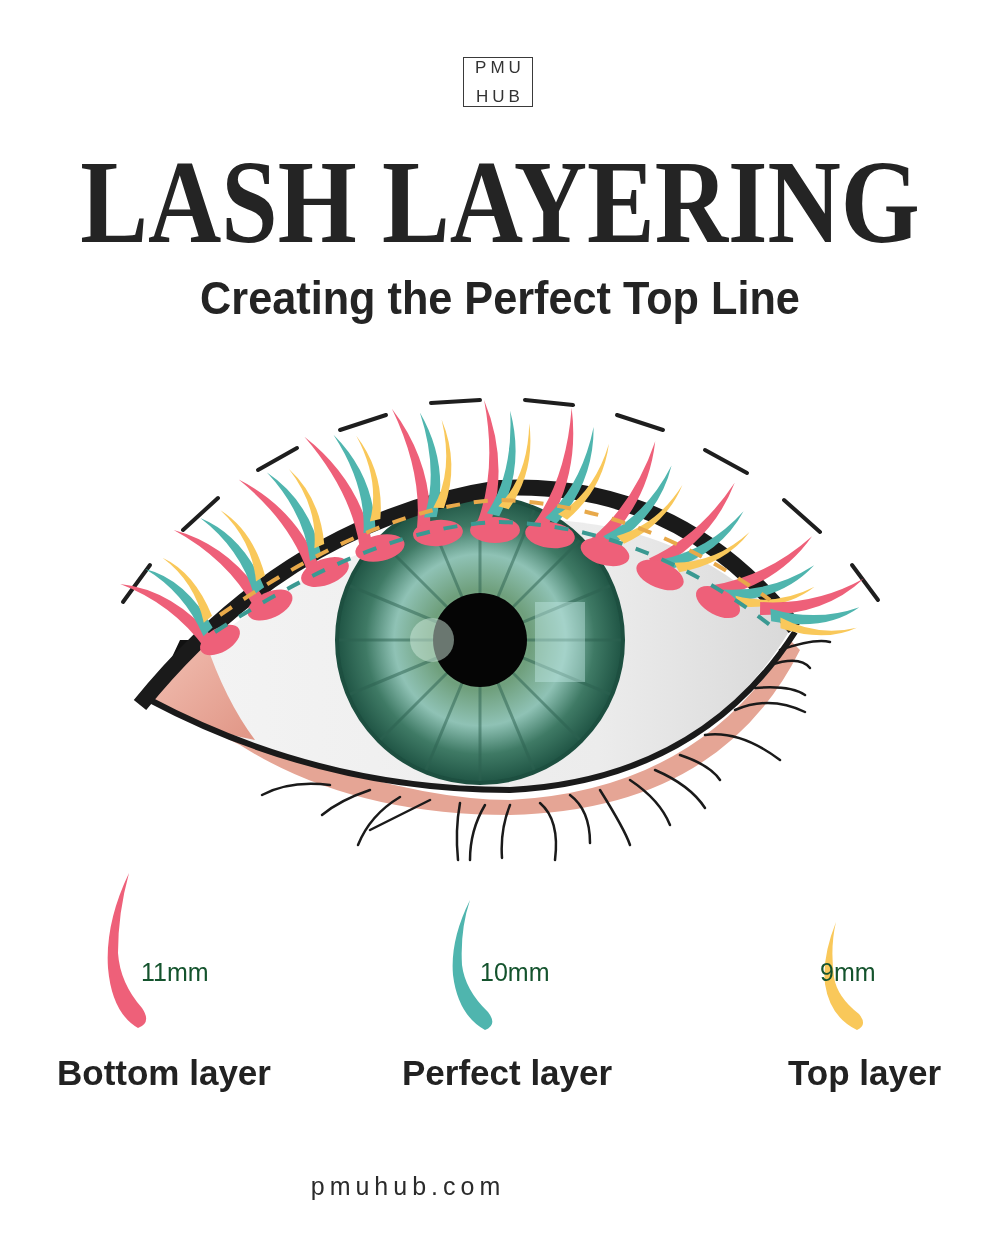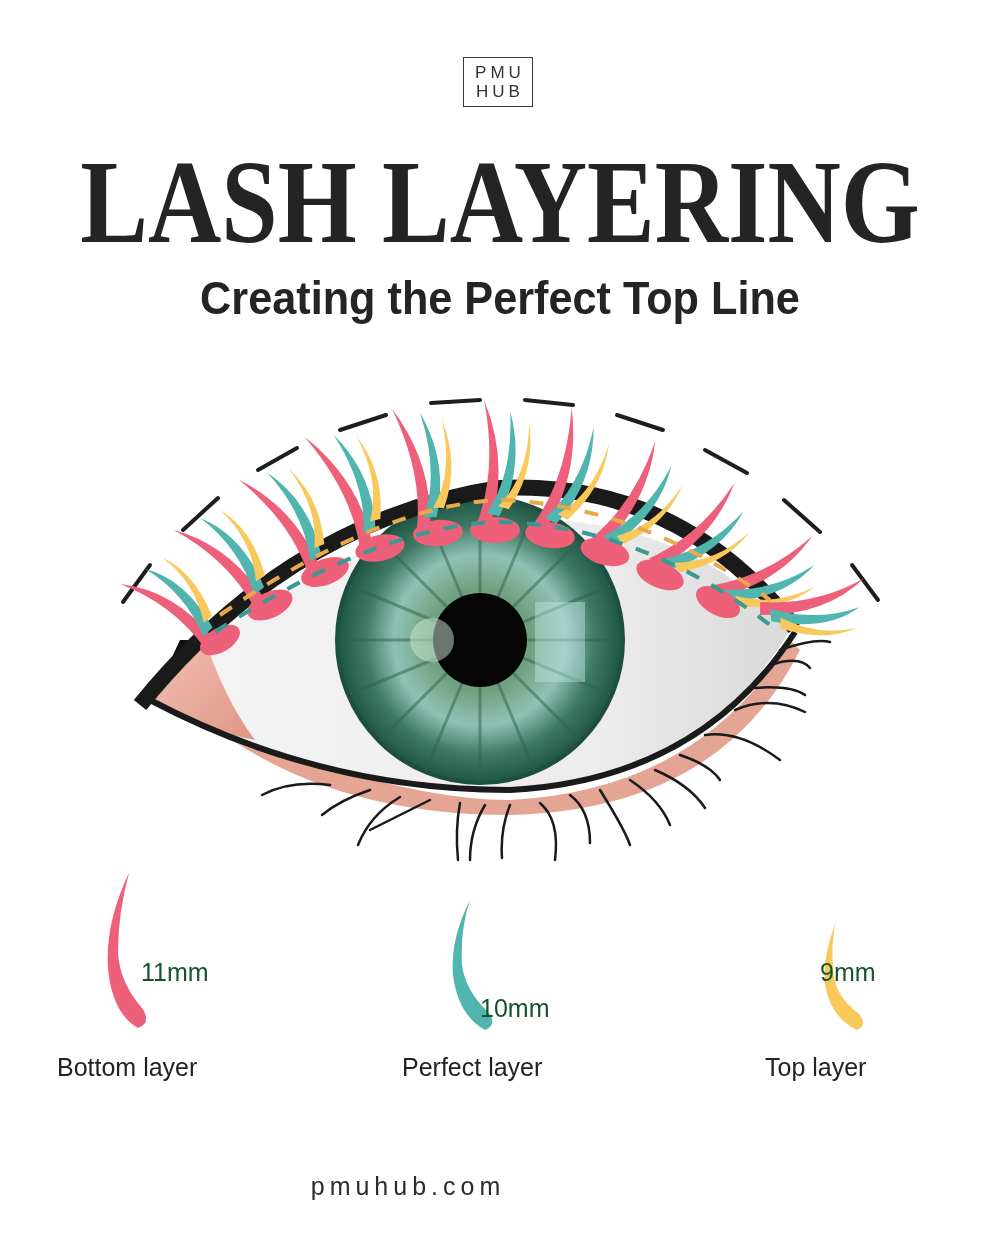--- a/index.html
+++ b/index.html
@@ -1,24 +1,24 @@
 <!DOCTYPE html>
 <html><head>
 <meta charset="utf-8">
 <style>
   html, body { margin: 0; padding: 0; background: #ffffff; }
   body { width: 1000px; height: 1250px; position: relative; overflow: hidden; font-family: "Liberation Sans", sans-serif; color: #222222; }
-  .logo { position: absolute; left: 463px; top: 57px; width: 70px; height: 50px; border: 1.5px solid #3a3a3a; box-sizing: border-box; display: flex; flex-direction: column; align-items: center; justify-content: center; }
+  .logo { position: absolute; left: 463px; top: 57px; width: 70px; height: 50px; border: 1.5px solid #3a3a3a; box-sizing: border-box; display: flex; flex-direction: column; align-items: center; justify-content: space-between; }
   .logo span { font-family: "Liberation Sans", sans-serif; font-size: 17px; letter-spacing: 4px; line-height: 19px; color: #333333; padding-left: 4px; }
   .title { position: absolute; left: 0; top: 138px; width: 1000px; text-align: center; font-family: "Liberation Serif", serif; font-weight: bold; font-size: 118px; line-height: 130px; color: #242424; letter-spacing: 0px; transform: scaleX(0.86); transform-origin: center; }
   .subtitle { position: absolute; left: 0; top: 268px; width: 1000px; text-align: center; font-family: "Liberation Sans", sans-serif; font-weight: bold; font-size: 47px; line-height: 60px; color: #242424; transform: scaleX(0.92); transform-origin: center; }
   .eye-art { position: absolute; left: 0; top: 380px; width: 1000px; height: 500px; }
   .legend-item { position: absolute; }
   .legend-size { position: absolute; font-family: "Liberation Sans", sans-serif; font-size: 25px; color: #14532d; }
-  .legend-label { position: absolute; font-family: "Liberation Sans", sans-serif; font-weight: normal; font-size: 25px; color: #222222; white-space: nowrap; }
+  .legend-label { position: absolute; font-family: "Liberation Sans", sans-serif; font-weight: bold; font-size: 35px; color: #222222; white-space: nowrap; }
   .footer { position: absolute; left: 0; top: 1172px; width: 816px; text-align: center; font-family: "Liberation Sans", sans-serif; font-size: 25px; letter-spacing: 5px; color: #2b2b2b; }
 </style>
 </head>
 <body>
 
 <div class="logo">
   <span>PMU</span>
   <span>HUB</span>
 </div>
 
@@ -195,25 +195,25 @@
     <path d="M29 0 Q 5 50 8 95 Q 12 140 38 155 Q 52 150 42 135 Q 20 110 18 80 Q 18 40 29 0 Z" fill="#EE6079"></path>
   </svg>
   <div class="legend-size" style="left:141px;top:958px;">11mm</div>
   <div class="legend-label" style="left:57px;top:1053px;">Bottom layer</div>
 </div>
 
 <div class="legend-item" style="left:0;top:0;">
   <svg style="position:absolute;left:450px;top:900px;" width="60" height="135" viewBox="0 0 60 135">
     <path d="M20 0 Q 0 40 3 75 Q 8 115 35 130 Q 48 125 38 112 Q 15 90 12 65 Q 10 30 20 0 Z" fill="#4FB5AE"></path>
   </svg>
-  <div class="legend-size" style="left:480px;top:958px;margin-top:36px;">10mm</div>
+  <div class="legend-size" style="left:480px;top:958px;">10mm</div>
   <div class="legend-label" style="left:402px;top:1053px;">Perfect layer</div>
 </div>
 
 <div class="legend-item" style="left:0;top:0;">
   <svg style="position:absolute;left:822px;top:922px;" width="50" height="112" viewBox="0 0 50 112">
     <path d="M14 0 Q 0 35 3 62 Q 8 95 35 108 Q 46 103 37 92 Q 15 75 12 55 Q 8 25 14 0 Z" fill="#F9C85A"></path>
   </svg>
   <div class="legend-size" style="left:820px;top:958px;">9mm</div>
-  <div class="legend-label" style="left:765px;top:1053px;">Top layer</div>
+  <div class="legend-label" style="left:788px;top:1053px;">Top layer</div>
 </div>
 
 <div class="footer">pmuhub.com</div>
 
 </body></html>

